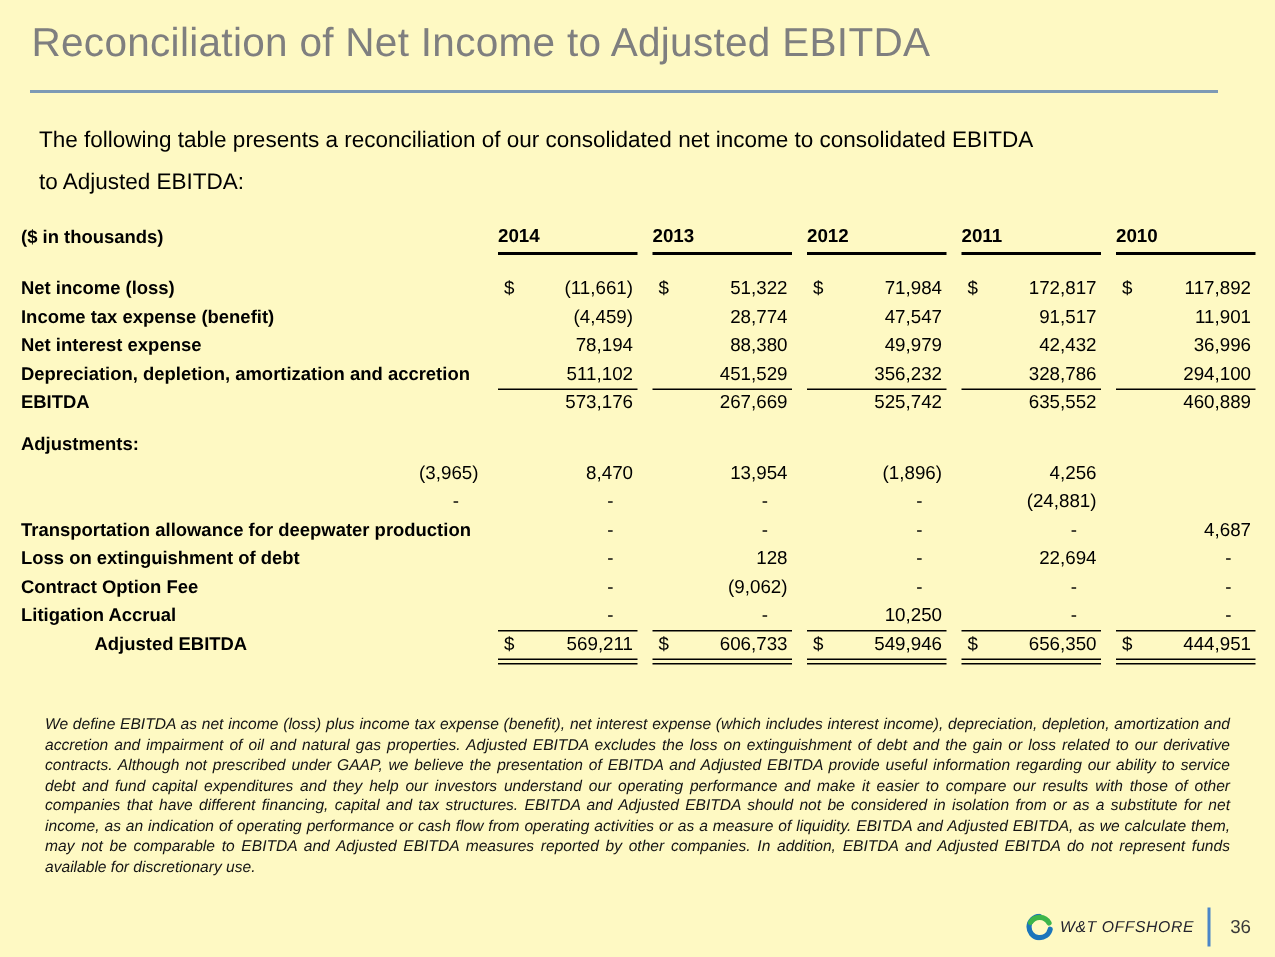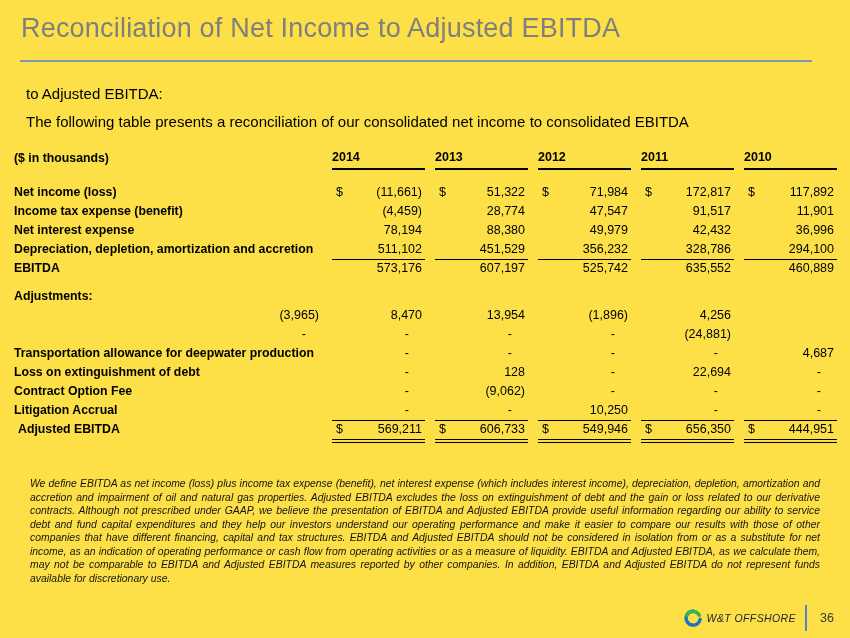--- a/index.html
+++ b/index.html
@@ -1,17 +1,17 @@
 <!DOCTYPE html>
 <html style="--title: #7f7f7f; --title-rule: #7d9ab5; --page-divider: #4a86c8; --logo-blue: #1b75bb; --logo-green: #3cb54a;"><head>
 <meta charset="utf-8">
 <style>
   * { margin:0; padding:0; box-sizing:border-box; }
   html,body { width:850px; height:638px; background:#fff; font-family:"Liberation Sans",sans-serif; color:#000; }
-  .slide { position:relative; width:850px; height:638px; background:#fde047; overflow:hidden; }
+  .slide { position:relative; width:850px; height:638px; background:#fef9c3; overflow:hidden; }
 
   .title { position:absolute; left:21px; top:13px; font-size:27px; font-weight:400;
            color:var(--title,#7f7f7f); letter-spacing:.2px; white-space:nowrap; }
   .title-rule { position:absolute; left:20px; top:60px; width:792px; height:2px;
                 background:var(--title-rule,#7d9ab5); }
 
   .intro { position:absolute; left:26px; top:80px; font-size:15px; line-height:28px; color:#000; }
 
   
   .fin-table { position:absolute; left:12px; top:144px; width:828px; font-size:12.5px; }
@@ -26,43 +26,43 @@
   .ycell { text-align:left; font-weight:700; border-bottom:2.5px solid #000; align-self:end;
            line-height:22px; width:100%; }
   .hdr-gap { height:13px; }
   .vcell { display:flex; justify-content:space-between; align-items:flex-end; }
   .vcell .dollar { padding-left:4px; }
   .vcell .val { padding-right:3px; }
   .vcell .val.dash { padding-right:16px; }
   .u1 { border-bottom:1.5px solid #000; }
   .u2 { border-bottom:4px double #000; }
   .section-row { margin-top:9px; }
-  .indent-row .lbl { padding-left:6px; }
+  .indent-row .lbl { padding-left:6px;margin-left:45px; }
 
   .footnote { position:absolute; left:30px; top:477px; width:790px; font-style:italic;
               font-size:10.4px; line-height:13.5px; text-align:justify; color:#141414; }
 
   
   .footer { position:absolute; right:16px; bottom:7px; display:flex; align-items:center; gap:9px; }
   .logo { display:flex; align-items:center; gap:5px; }
   .logo-text { font-weight:400; font-style:italic; font-size:10.5px; letter-spacing:.4px; color:#23232d; }
   .page-divider { width:2px; height:26px; background:var(--page-divider,#4a86c8); }
   .page-number { font-size:12.5px; color:#3a3a3a; min-width:18px; text-align:right; }
 </style>
 </head>
 <body>
 
 <div class="slide">
 
   <h1 class="title">Reconciliation of Net Income to Adjusted EBITDA</h1>
   <div class="title-rule"></div>
 
   <div class="intro">
+    <div>The following table presents a reconciliation of our consolidated net income to consolidated EBITDA</div>
     <div>to Adjusted EBITDA:</div>
-    <div>The following table presents a reconciliation of our consolidated net income to consolidated EBITDA</div>
   </div>
 
   <div class="fin-table">
       <div class="trow year-row">
         <div class="lbl">($ in thousands)</div>
         <div class="ycell">2014</div>
         <div class="ycell">2013</div>
         <div class="ycell">2012</div>
         <div class="ycell">2011</div>
         <div class="ycell">2010</div>
@@ -161,21 +161,21 @@
         </div>
       </div>
       <div class="trow data-row">
         <div class="lbl">EBITDA</div>
         <div class="vcell">
           <span class="dollar"></span>
           <span class="val">573,176</span>
         </div>
         <div class="vcell">
           <span class="dollar"></span>
-          <span class="val">607,197</span>
+          <span class="val">267,669</span>
         </div>
         <div class="vcell">
           <span class="dollar"></span>
           <span class="val">525,742</span>
         </div>
         <div class="vcell">
           <span class="dollar"></span>
           <span class="val">635,552</span>
         </div>
         <div class="vcell">

